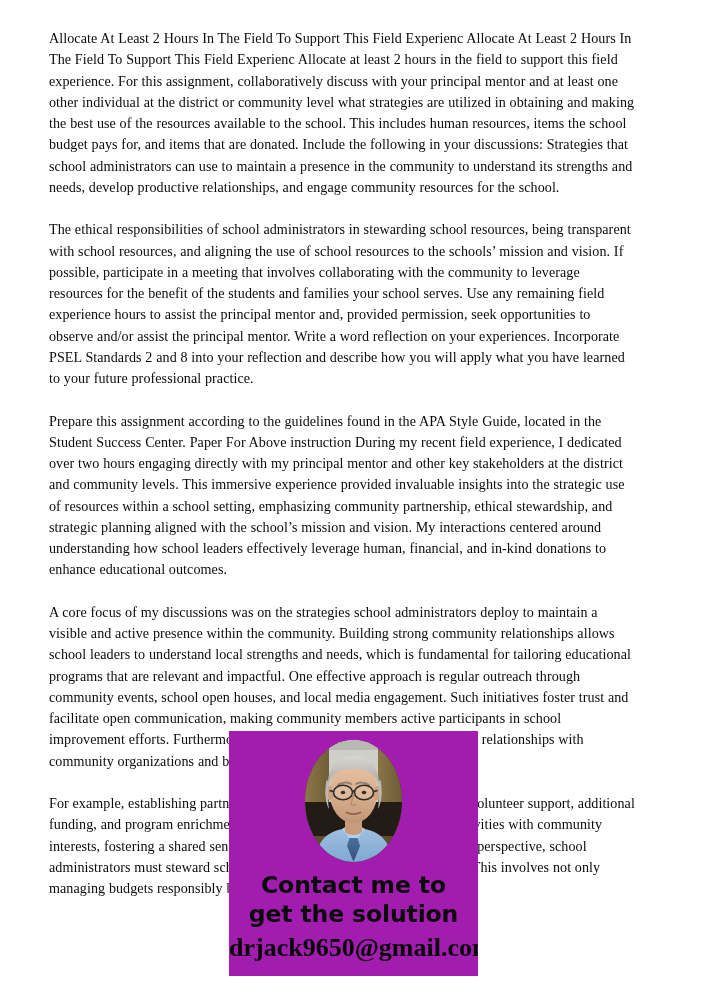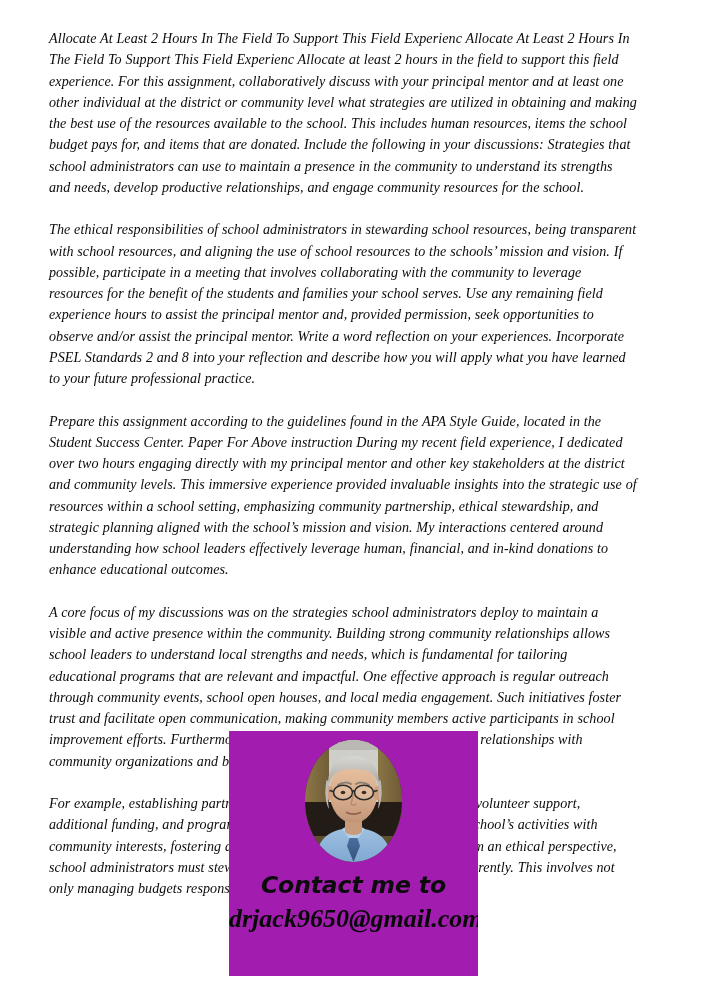--- a/index.html
+++ b/index.html
@@ -18,21 +18,20 @@
     -webkit-font-smoothing: antialiased;
   }
 
   #doc-page {
     position: absolute;
     left: 0;
     top: 0;
     width: 575px;
     height: 1000px;
     background: #ffffff;
-    font-style: italic;
   }
 
   #doc-body {
     position: absolute;
     left: 49px;
     top: 28px;
     width: 588px;
   }
 
   .para {
@@ -181,19 +180,20 @@
         <path d="M48.5 54 L46 64 C47.4 65.4 49.6 65.4 51 64" stroke="#b98b6d" stroke-width="1.5" fill="none" stroke-linecap="round"></path>
 
         <path d="M41.5 72.5 C45 74.6 52 74.6 55.5 72.5" stroke="#95614d" stroke-width="1.7" fill="none" stroke-linecap="round"></path>
 
         <path d="M38 78 C43 82 54 82 59 78" stroke="#c0916f" stroke-width="1.2" fill="none" opacity="0.7"></path>
       </svg>
     </div>
 
     <div id="contact-headline">
       <span class="hl-line">Contact me to</span>
+      <span class="hl-line">get the solution</span>
     </div>
 
     <div id="contact-email">drjack9650@gmail.com</div>
 
   </div>
 
 </div>
 
 </body></html>

